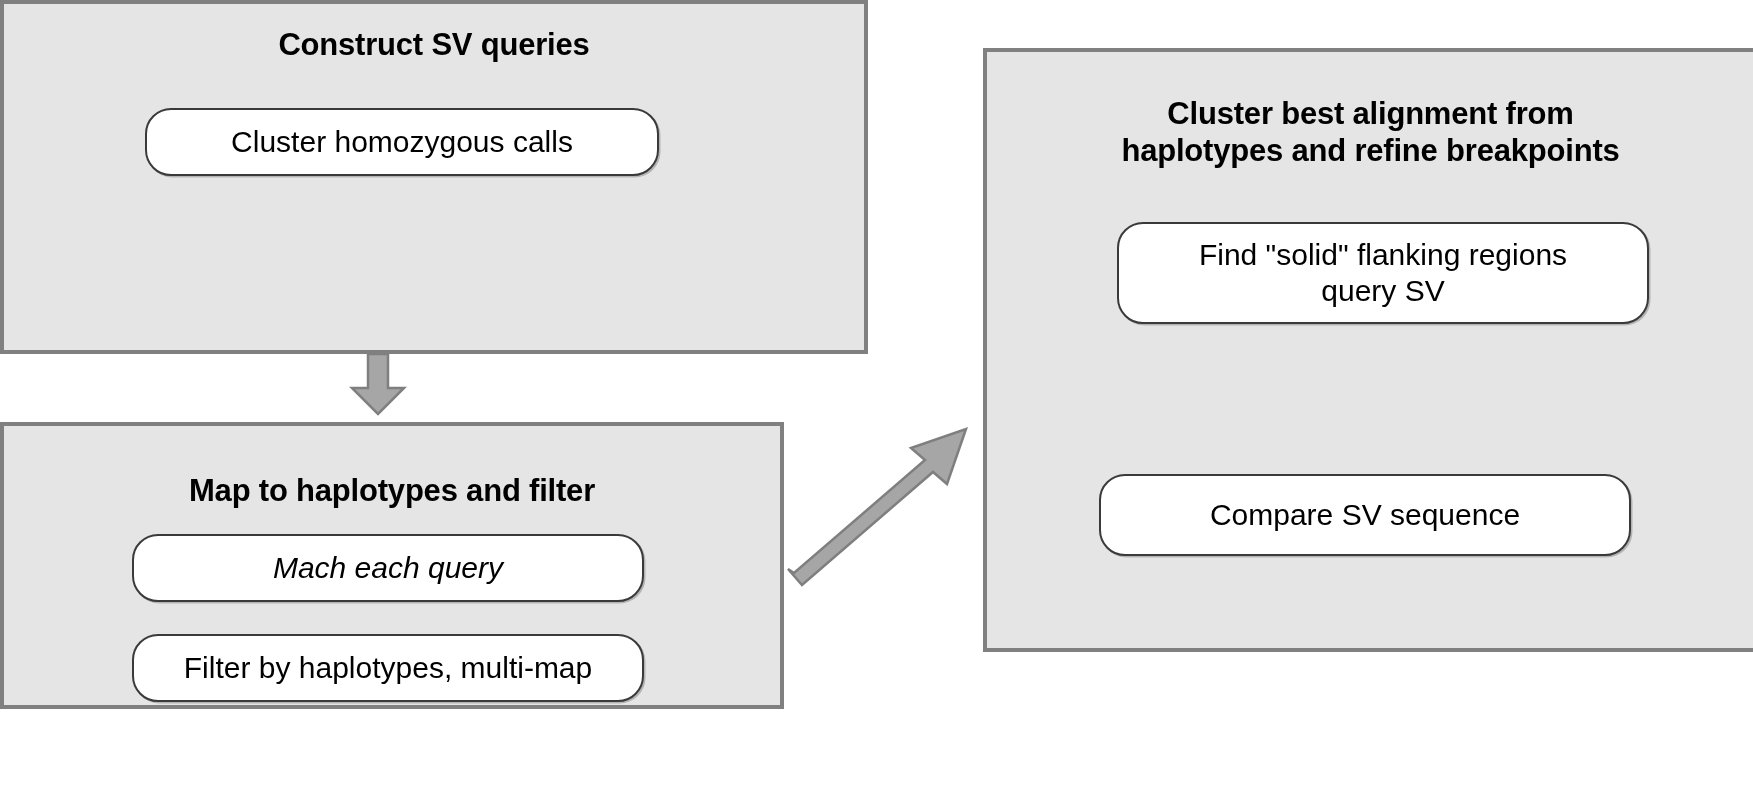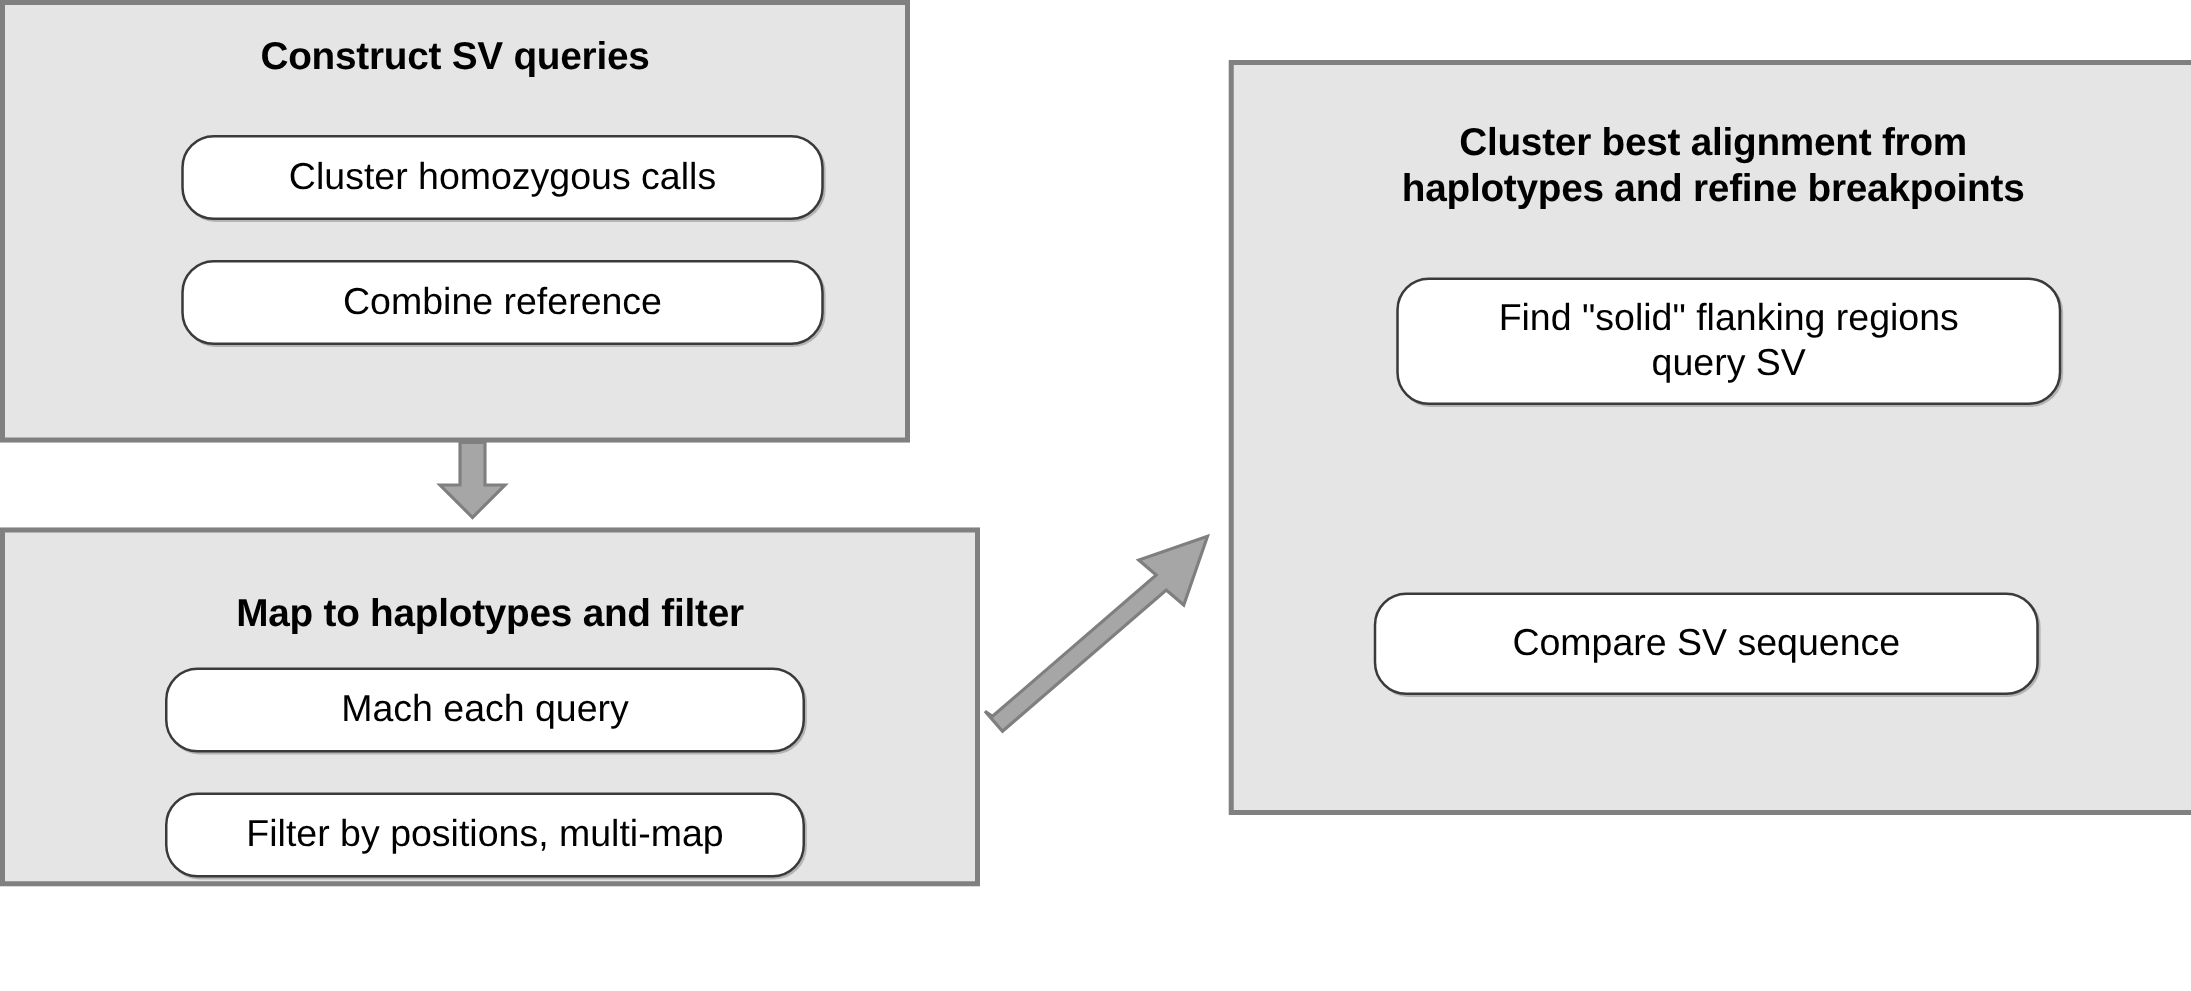--- a/index.html
+++ b/index.html
@@ -55,21 +55,21 @@
     text-align: center;
     color: #000000;
     line-height: 1.2;
     box-shadow: 1.5px 1.5px 0 rgba(140,140,140,0.55);
   }
 
   
   #panel-construct {
     left: 0px;
     top: 0px;
-    width: 728px;
+    width: 868px;
     height: 354px;
   }
   #panel-construct .panel-title {
     top: 23px;
     font-size: 31px;
   }
   #step-cluster {
     left: 141px;
     top: 104px;
     width: 514px;
@@ -94,20 +94,21 @@
   #panel-map .panel-title {
     top: 47px;
     font-size: 31px;
   }
   #step-mach {
     left: 128px;
     top: 108px;
     width: 512px;
     height: 68px;
     font-size: 30px;
+    font-style: italic;
   }
   #step-filter {
     left: 128px;
     top: 208px;
     width: 512px;
     height: 68px;
     font-size: 30px;
   }
 
   
@@ -168,27 +169,26 @@
   }
 </style>
 </head>
 <body>
 
 <div class="canvas">
 
   <div class="panel" id="panel-construct">
     <div class="panel-title">Construct SV queries</div>
     <div class="step" id="step-cluster">Cluster homozygous calls</div>
-    <div class="step" id="step-combine">Combine reference</div>
   </div>
 
   <div class="panel" id="panel-map">
     <div class="panel-title">Map to haplotypes and filter</div>
     <div class="step" id="step-mach">Mach each query</div>
-    <div class="step" id="step-filter">Filter by positions, multi-map</div>
+    <div class="step" id="step-filter">Filter by haplotypes, multi-map</div>
   </div>
 
   <div class="panel" id="panel-select">
     <div class="panel-title">
       <span>Cluster best alignment from</span><br>
       <span>haplotypes and refine breakpoints</span>
     </div>
     <div class="step" id="step-find">
       <div>
         <span>Find "solid" flanking regions</span><br>

